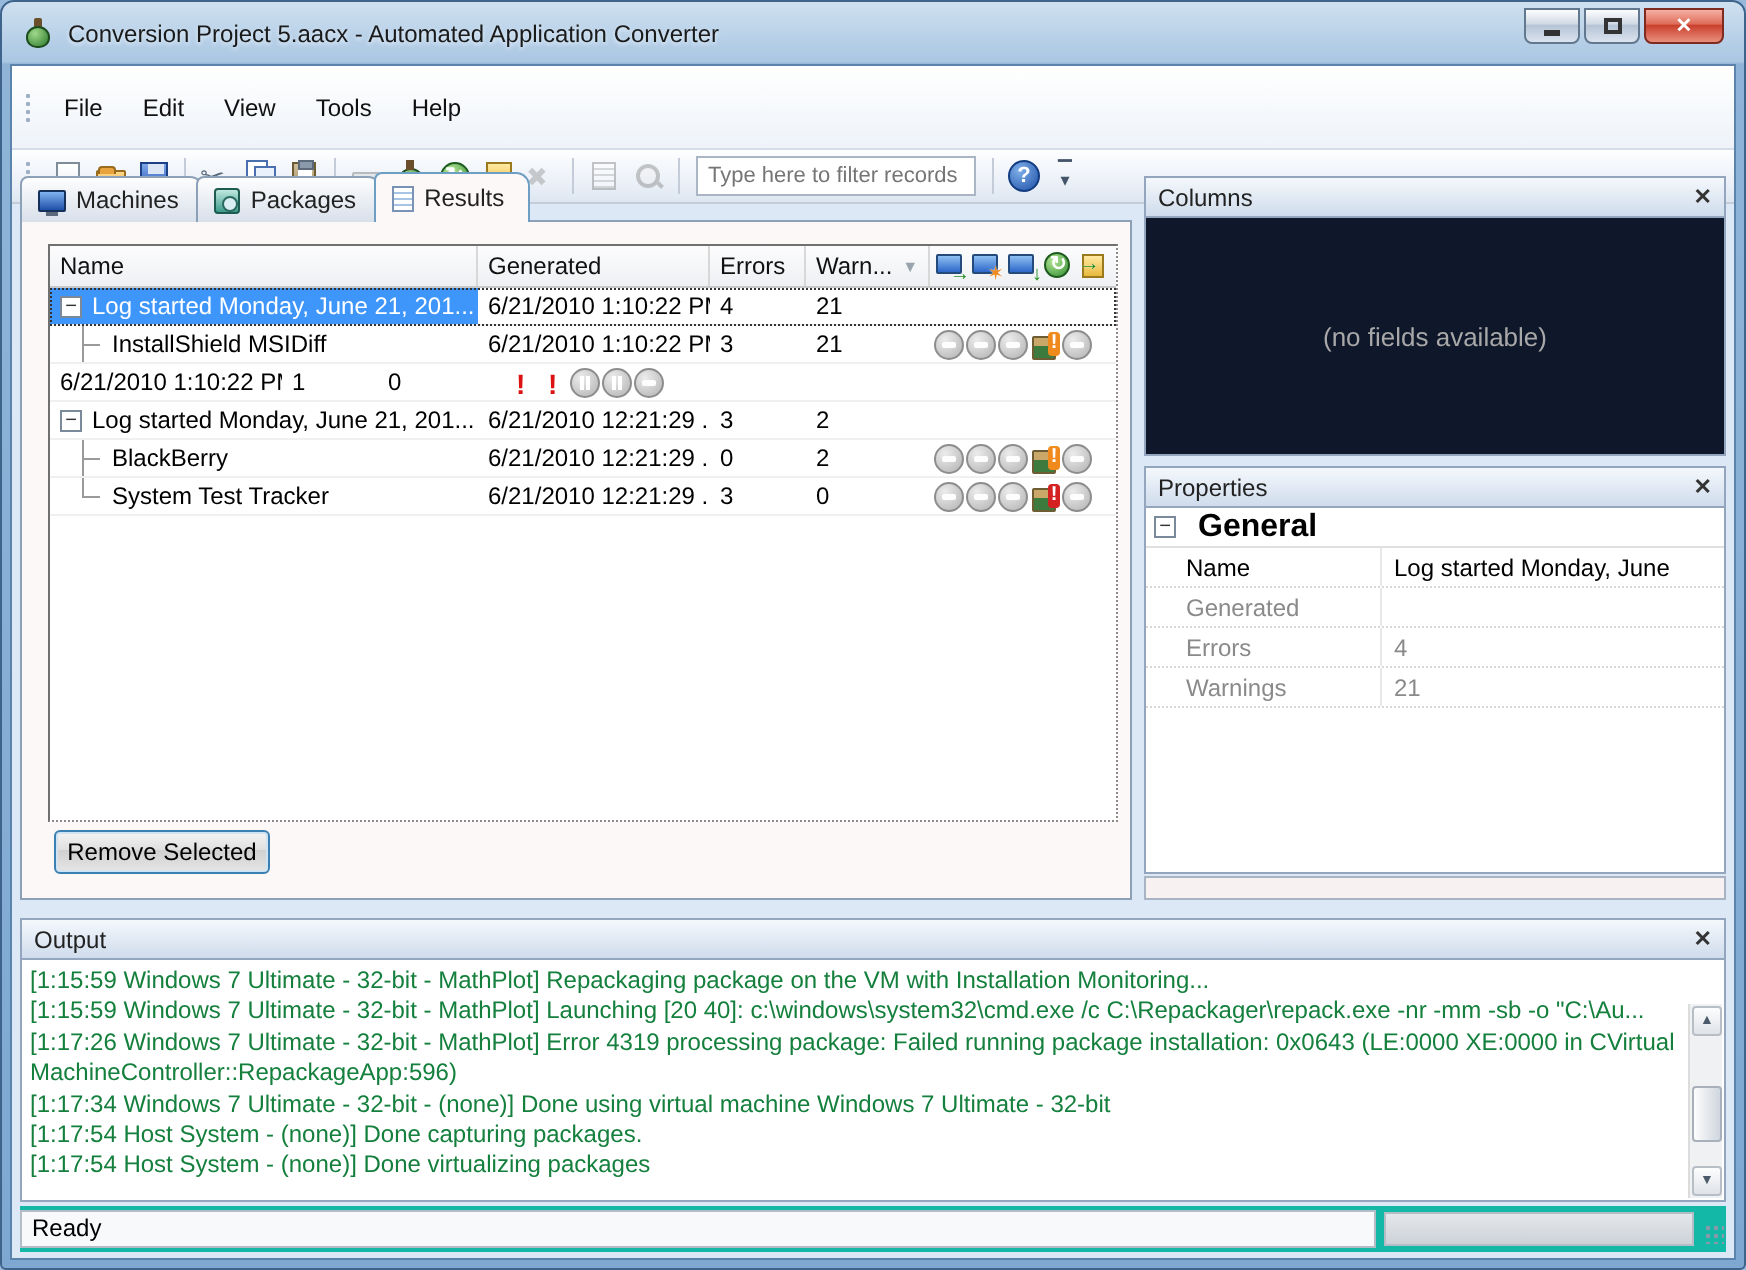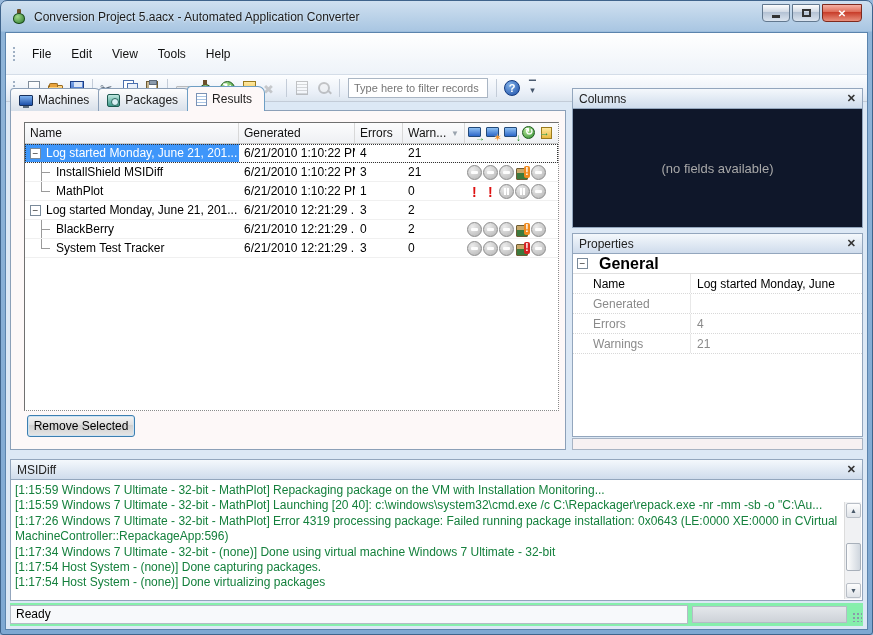--- a/index.html
+++ b/index.html
@@ -150,21 +150,21 @@
   
   .output { position:absolute; left:4px; right:4px; bottom:28px; height:142px; }
   .output-body { position:absolute; left:0; right:0; top:21px; bottom:0; background:#fff; border:1px solid #93a6bd; border-top:none; }
   .output-text { position:absolute; left:4px; top:3px; right:22px; bottom:2px; font-size:12px; line-height:15.4px; color:#15803d; overflow:hidden; word-break:break-all; }
   .vscroll { position:absolute; right:1px; top:22px; bottom:1px; width:17px; background:#f0f1f3; border-left:1px solid #dcdcdc; }
   .varrow { position:absolute; left:1px; width:15px; height:15px; background:linear-gradient(#fdfdfd,#dfe3e8); border:1px solid #b8bec6; border-radius:2px; font-size:7px; color:#4a5a6a; text-align:center; line-height:14px; }
   .varrow.up { top:1px; } .varrow.down { bottom:1px; }
   .vthumb { position:absolute; left:1px; bottom:28px; width:15px; height:28px; background:linear-gradient(90deg,#fdfdfd,#cfd6de); border:1px solid #a8b0ba; border-radius:2px; }
 
   
-  .statusbar { position:absolute; left:4px; right:4px; bottom:3px; height:23px; background:#86efac; display:flex; align-items:center; gap:4px; }
+  .statusbar { position:absolute; left:4px; right:4px; bottom:3px; height:23px; background:#14b8a6; display:flex; align-items:center; gap:4px; }
   .status-msg { flex:1; height:19px; border:1px solid #b4bcc6; background:#f7f9fb; font-size:12px; padding:1px 5px; color:#000; }
   .progress { width:155px; height:17px; border:1px solid #b4bcc6; background:linear-gradient(#e4e7eb,#cdd2d8); }
   .size-grip { width:12px; height:16px; position:relative; }
   .size-grip::before { content:""; position:absolute; right:1px; bottom:1px; width:10px; height:10px;
     background-image:radial-gradient(circle,#8a99aa 1px,transparent 1.3px); background-size:4px 4px; }
 </style>
 </head>
 <body>
 
 <div class="frame">
@@ -322,24 +322,20 @@
               <div class="gc c-icons">
                   <span class="st-icon minus"></span>
                   <span class="st-icon minus"></span>
                   <span class="st-icon minus"></span>
                   <span class="st-icon package-warning"></span>
                   <span class="st-icon minus"></span>
                 </div>
             </div>
 
             <div class="grow">
-              <div class="gc c-name">
-                  <span class="tree-stub last"></span>
-                  <span>MathPlot</span>
-                </div>
               <div class="gc c-gen">6/21/2010 1:10:22 PM</div>
               <div class="gc c-err">1</div>
               <div class="gc c-warn">0</div>
               <div class="gc c-icons">
                   <span class="st-icon error"></span>
                   <span class="st-icon error"></span>
                   <span class="st-icon pause"></span>
                   <span class="st-icon pause"></span>
                   <span class="st-icon minus"></span>
                 </div>
@@ -432,21 +428,21 @@
               <div class="prop-value">21</div>
             </div>
           </div>
           <div class="props-strip"></div>
         </div>
       </div>
     </div>
 
     <div class="output">
       <div class="panel-head">
-        <span>MSIDiff</span>
+        <span>Output</span>
         <span class="panel-x">✕</span>
       </div>
       <div class="output-body">
         <div class="output-text">
           <div>[1:15:59 Windows 7 Ultimate - 32-bit - MathPlot] Repackaging package on the VM with Installation Monitoring...</div>
           <div>[1:15:59 Windows 7 Ultimate - 32-bit - MathPlot] Launching [20 40]: c:\windows\system32\cmd.exe  /c C:\Repackager\repack.exe -nr -mm -sb -o "C:\Au...</div>
           <div>[1:17:26 Windows 7 Ultimate - 32-bit - MathPlot] Error 4319 processing package: Failed running package installation: 0x0643 (LE:0000 XE:0000 in CVirtualMachineController::RepackageApp:596)</div>
           <div>[1:17:34 Windows 7 Ultimate - 32-bit - (none)] Done using virtual machine Windows 7 Ultimate - 32-bit</div>
           <div>[1:17:54 Host System - (none)] Done capturing packages.</div>
           <div>[1:17:54 Host System - (none)] Done virtualizing packages</div>

